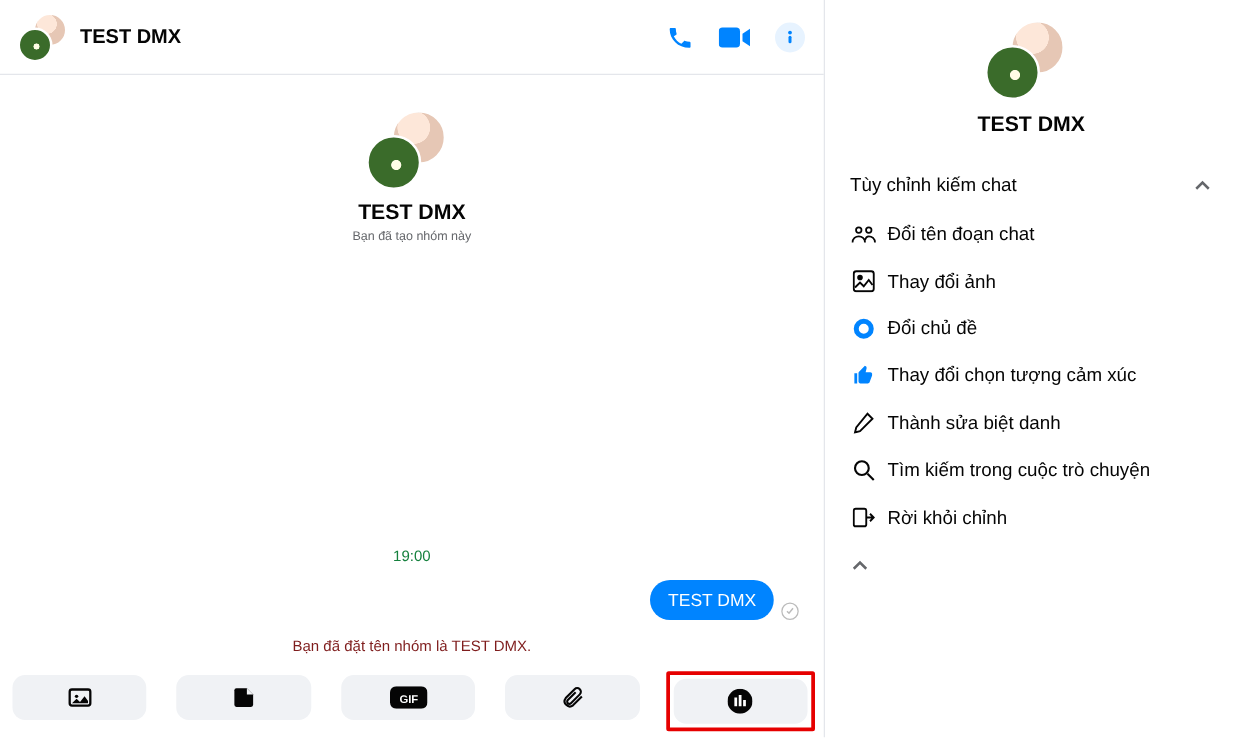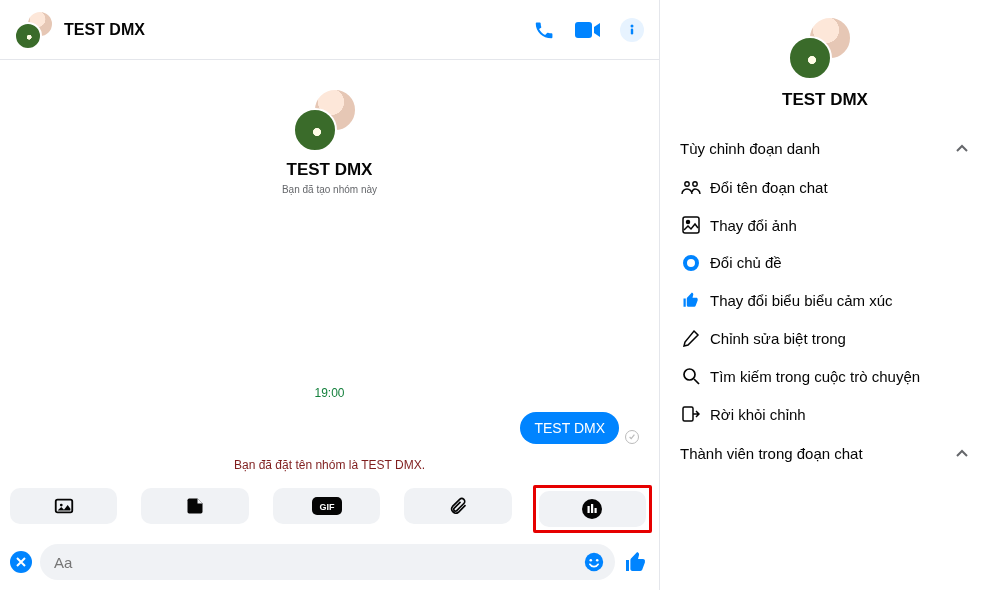--- a/index.html
+++ b/index.html
@@ -326,56 +326,33 @@
           <svg width="20" height="20" viewBox="0 0 20 20">
               <circle cx="10" cy="10" r="10" fill="#050505"></circle>
               <rect x="5.5" y="7" width="2.2" height="7" fill="#fff"></rect>
               <rect x="9" y="5" width="2.2" height="9" fill="#fff"></rect>
               <rect x="12.5" y="9" width="2.2" height="5" fill="#fff"></rect>
             </svg>
         </div>
       </div>
     </div>
 
-    <div class="composer">
-      <div class="x-btn">
-        <svg width="12" height="12" viewBox="0 0 12 12" stroke="#fff" stroke-width="2">
-            <path d="M2 2l8 8M10 2l-8 8"></path>
-          </svg>
-      </div>
-      <div class="composer-wrap">
-        <input class="composer-input" placeholder="Aa" style="">
-        <div class="emoji-btn">
-          <svg width="22" height="22" viewBox="0 0 24 24" fill="#0084ff">
-              <circle cx="12" cy="12" r="10"></circle>
-              <circle cx="8.5" cy="10" r="1.4" fill="#fff"></circle>
-              <circle cx="15.5" cy="10" r="1.4" fill="#fff"></circle>
-              <path d="M7.5 14.5c1 1.7 2.6 2.6 4.5 2.6s3.5-.9 4.5-2.6" stroke="#fff" stroke-width="1.8" fill="none" stroke-linecap="round"></path>
-            </svg>
-        </div>
-      </div>
-      <div class="hicon">
-        <svg width="24" height="24" viewBox="0 0 24 24" fill="#0084ff">
-            <path d="M2 21h3V10H2v11zm19-10c0-1.1-.9-2-2-2h-5l1-4V4c0-.4-.2-.8-.4-1.1L13.2 2 7 8.6c-.4.4-.6.9-.6 1.4v9c0 1.1.9 2 2 2h8c.8 0 1.5-.5 1.8-1.2l2.6-7c.1-.2.1-.5.1-.8v-1z"></path>
-          </svg>
-      </div>
-    </div>
   </div>
 
   <div class="side-pane">
     <div class="side-hero">
       <div class="avatar-pair big">
         <div class="av av1"></div>
         <div class="av av2"></div>
       </div>
       <div class="side-title">TEST DMX</div>
     </div>
 
     <div class="section-header">
-      <span>Tùy chỉnh đoạn danh</span>
+      <span>Tùy chỉnh kiếm chat</span>
       <span class="chev">
         <svg width="16" height="16" viewBox="0 0 16 16" fill="none" stroke="#65676b" stroke-width="2">
             <path d="M3 10l5-5 5 5"></path>
           </svg>
       </span>
     </div>
 
     <div class="option-row">
       <span class="option-icon">
         <svg width="20" height="16" viewBox="0 0 20 16" fill="none" stroke="#050505" stroke-width="1.4">
@@ -404,30 +381,30 @@
       </span>
       <span>Đổi chủ đề</span>
     </div>
 
     <div class="option-row">
       <span class="option-icon">
         <svg width="18" height="18" viewBox="0 0 24 24" fill="#0084ff">
             <path d="M2 21h3V10H2v11zm19-10c0-1.1-.9-2-2-2h-5l1-4V4c0-.4-.2-.8-.4-1.1L13.2 2 7 8.6c-.4.4-.6.9-.6 1.4v9c0 1.1.9 2 2 2h8c.8 0 1.5-.5 1.8-1.2l2.6-7c.1-.2.1-.5.1-.8v-1z"></path>
           </svg>
       </span>
-      <span>Thay đổi biểu biểu cảm xúc</span>
+      <span>Thay đổi chọn tượng cảm xúc</span>
     </div>
 
     <div class="option-row">
       <span class="option-icon">
         <svg width="18" height="18" viewBox="0 0 18 18" fill="none" stroke="#050505" stroke-width="1.5">
             <path d="M12 2l4 4L6 16l-4 1 1-4L12 2z"></path>
           </svg>
       </span>
-      <span>Chỉnh sửa biệt trong</span>
+      <span>Thành sửa biệt danh</span>
     </div>
 
     <div class="option-row">
       <span class="option-icon">
         <svg width="18" height="18" viewBox="0 0 18 18" fill="none" stroke="#050505" stroke-width="1.7">
             <circle cx="7.5" cy="7.5" r="5.5"></circle>
             <path d="M12 12l5 5"></path>
           </svg>
       </span>
       <span>Tìm kiếm trong cuộc trò chuyện</span>
@@ -438,21 +415,20 @@
         <svg width="18" height="18" viewBox="0 0 18 18" fill="none" stroke="#050505" stroke-width="1.5">
             <rect x="1" y="2" width="10" height="14" rx="1.5"></rect>
             <path d="M11 9h6M14 6l3 3-3 3"></path>
           </svg>
       </span>
       <span>Rời khỏi chỉnh</span>
     </div>
 
 
     <div class="section-header">
-      <span>Thành viên trong đoạn chat</span>
       <span class="chev">
         <svg width="16" height="16" viewBox="0 0 16 16" fill="none" stroke="#65676b" stroke-width="2">
             <path d="M3 10l5-5 5 5"></path>
           </svg>
       </span>
     </div>
   </div>
 </div>
 
 </body></html>

